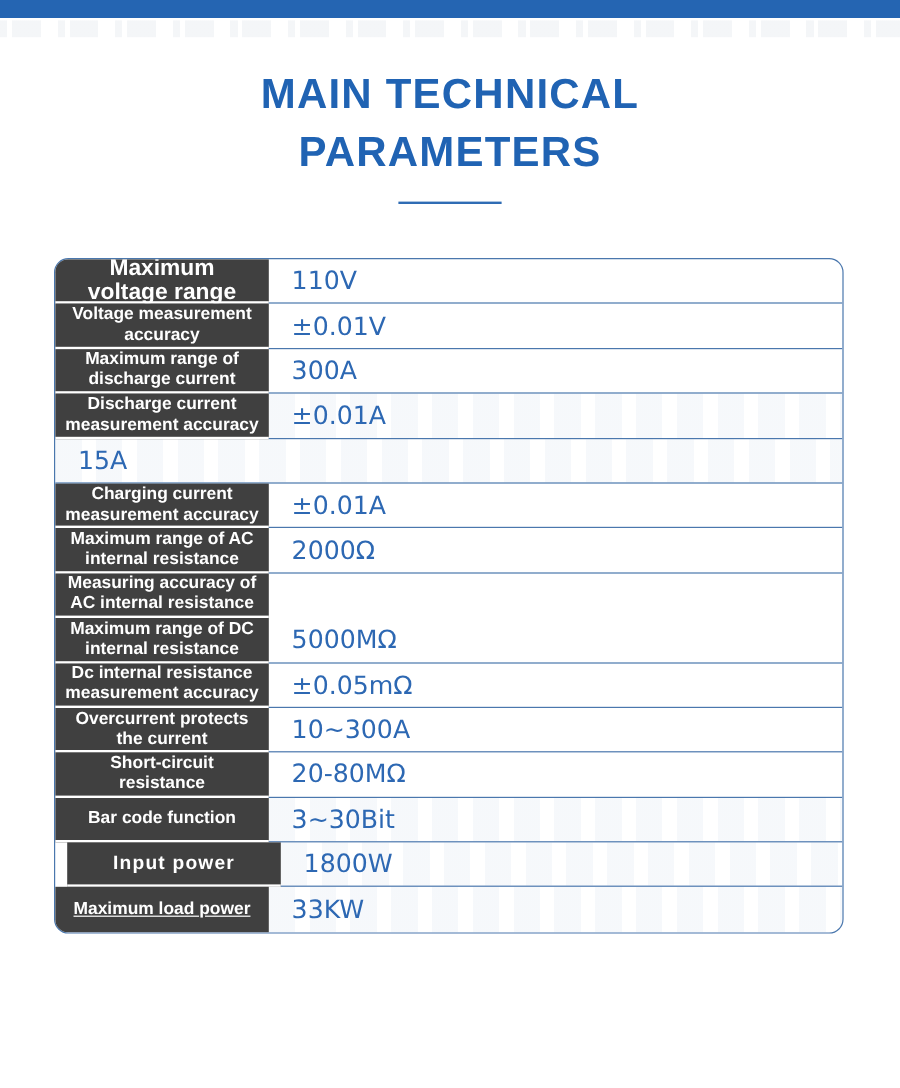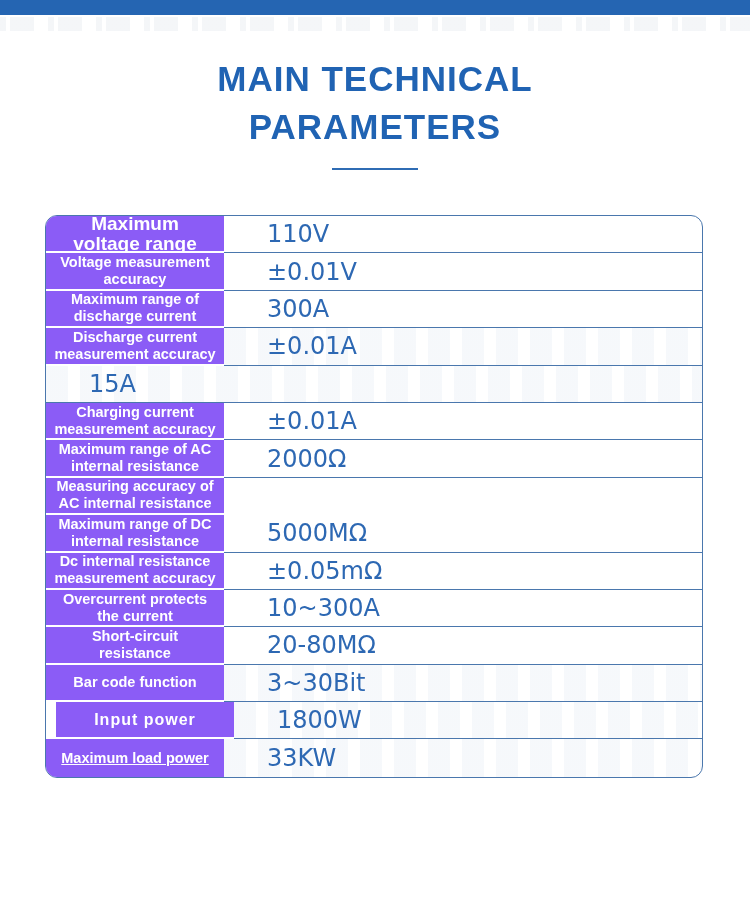--- a/index.html
+++ b/index.html
@@ -39,39 +39,39 @@
     width: 658px;
     margin: 45px 0 0 45px;
     border: 1.5px solid #4a77ad;
     border-radius: 12px;
     overflow: hidden;
     background: #ffffff;
   }
   .row { display: flex; height: 37.4px; }
   .label {
     width: 178px;
-    background: #8b5cf6;
+    background: #404040;
     color: #ffffff;
     font-weight: bold;
     font-size: 14.5px;
     line-height: 17px;
     display: flex; align-items: center; justify-content: center;
     text-align: center;
     white-space: pre-line;
     border-bottom: 2.5px solid #ffffff;
   }
   .row:last-child .label { border-bottom: none; text-decoration: underline; }
   .label-lg { font-size: 19px; line-height: 20px; }
   .label-xl { font-size: 16px; letter-spacing: 1px; margin-left: 10px; }
   .value {
     flex: 1;
     display: flex; align-items: center;
-    padding-left: 43px;
+    padding-left: 19px;
     color: #2d68b3;
-    font-size: 24px;
+    font-size: 21px;
     font-family: "DejaVu Sans", "Liberation Sans", sans-serif;
     border-bottom: 1.4px solid #4a77ad;
   }
   .row:last-child .value { border-bottom: none; }
   
   .row:nth-child(4) .value, .row:nth-child(5) .value,
   .row:nth-child(13) .value, .row:nth-child(14) .value,
   .row:nth-child(15) .value {
     background: repeating-linear-gradient(90deg,
       rgba(100,140,190,0.06) 0 22px, rgba(255,255,255,0) 22px 34px);

